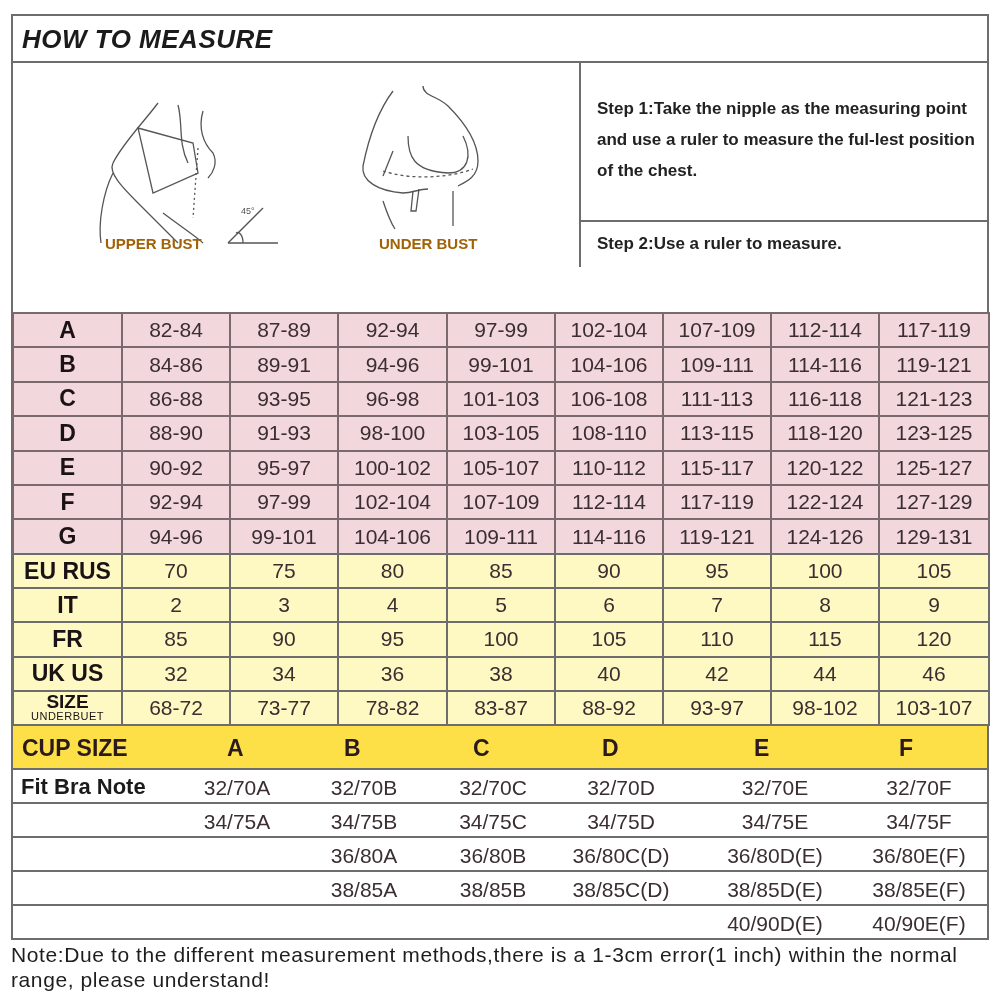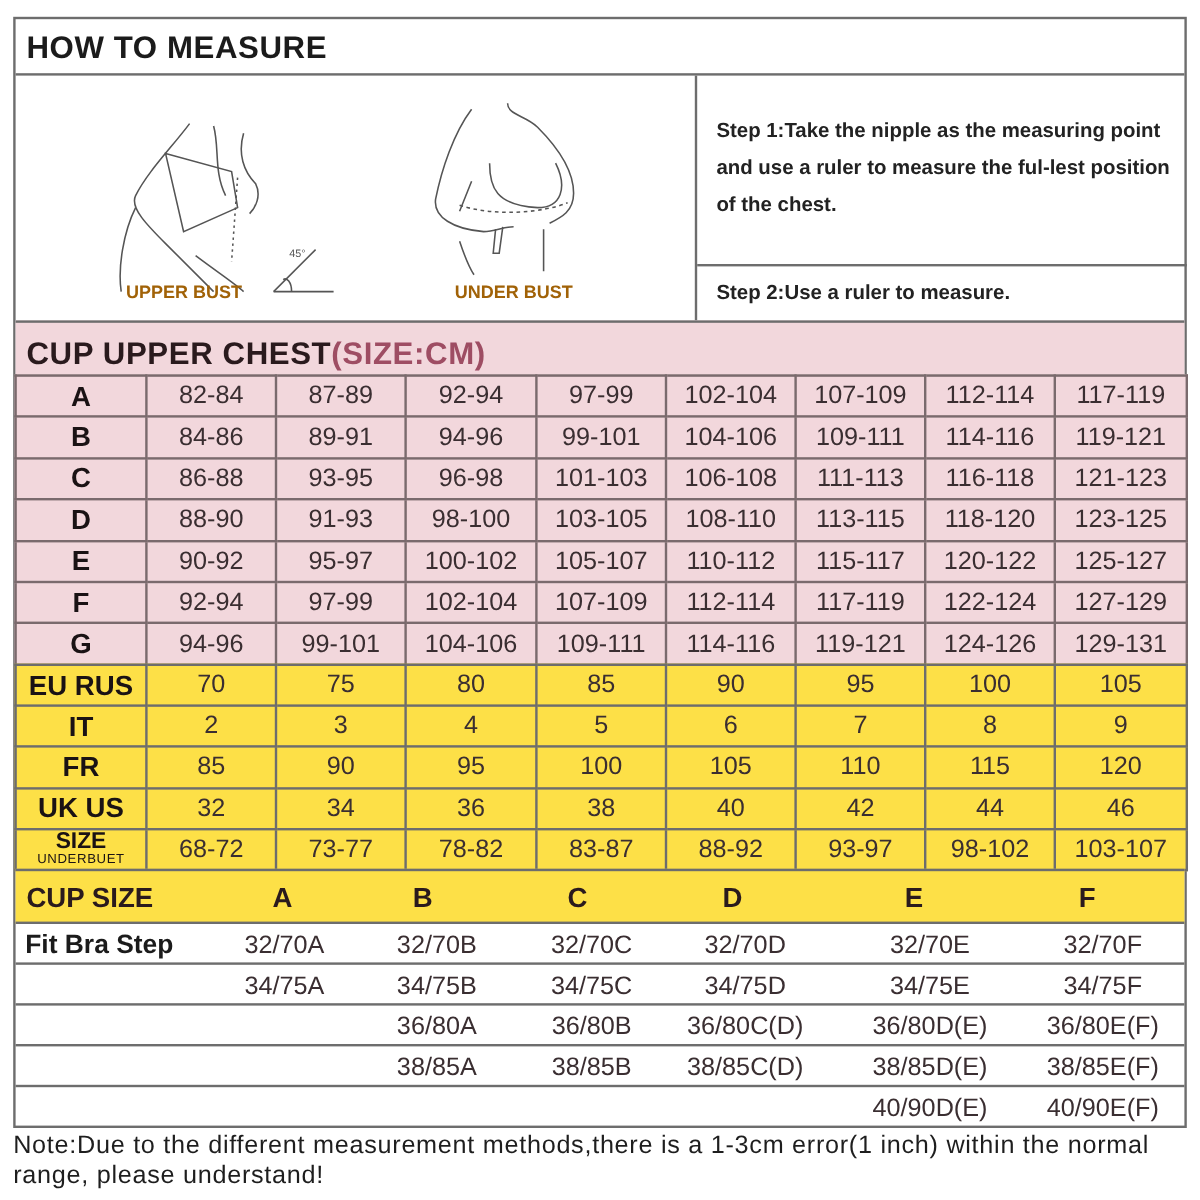--- a/index.html
+++ b/index.html
@@ -1,42 +1,42 @@
 <!DOCTYPE html>
 <html><head>
 <meta charset="utf-8">
 <style>
   * { box-sizing: border-box; margin: 0; padding: 0; }
   html, body { width: 1000px; height: 1000px; background: #ffffff; overflow: hidden; }
   body { position: relative; font-family: "Liberation Sans", sans-serif; color: #231a1c; }
 
   .frame { position: absolute; left: 11px; top: 14px; width: 978px; height: 926px; border: 2px solid #6d6d6d; }
 
-  .hdr { position: absolute; left: 0; top: 0; width: 974px; height: 47px; border-bottom: 2px solid #6d6d6d; }
+  .hdr { position: absolute; left: 0; top: 0; width: 974px; height: 47px; border-bottom: 2px solid #6d6d6d; font-style: italic; }
   .hdr-title { position: absolute; left: 9px; top: 8px; font-size: 26px; font-weight: bold; letter-spacing: 0.5px; color: #1b1b1b; }
 
   .illus { position: absolute; left: 0; top: 47px; width: 566px; height: 252px; }
   .illus svg { position: absolute; }
   .illus-label { position: absolute; font-size: 15px; font-weight: bold; color: #a16207; }
 
   .steps { position: absolute; left: 566px; top: 47px; width: 408px; height: 204px; border-left: 2px solid #6d6d6d; }
   .step1 { position: absolute; left: 16px; top: 30px; width: 385px; font-size: 17px; font-weight: bold; line-height: 31px; color: #222; }
   .step-divider { position: absolute; left: 0; top: 157px; width: 408px; height: 2px; background: #6d6d6d; }
   .step2 { position: absolute; left: 16px; top: 171px; font-size: 17px; font-weight: bold; color: #222; }
 
   .pink-title { position: absolute; left: 0; top: 251px; width: 974px; height: 47px; background: #f2d7dc; border-top: 2px solid #6d6d6d; border-bottom: 2px solid #7a6a6d; }
   .pink-title .t1 { position: absolute; left: 9px; top: 10px; font-size: 26px; font-weight: bold; letter-spacing: 0.5px; color: #2a1a1d; }
   .pink-title .t2 { color: #9e4d63; }
 
   table.grid { position: absolute; left: 0; border-collapse: collapse; table-layout: fixed; }
   table.grid td { border: 2px solid #7a6a6d; text-align: center; vertical-align: middle; font-size: 21px; color: #3a2e31; padding: 0; }
   table.grid td.rowhead { font-weight: bold; font-size: 23px; color: #1a1214; }
   .cup-table { top: 296px; background: #f2d7dc; }
   .cup-table tr { height: 34.4px; }
-  .intl-table { top: 537px; background: #fde047; }
+  .intl-table { top: 537px; background: #fef9c3; }
   .intl-table td { border-color: #6d6d6d !important; }
   .intl-table tr { height: 34.2px; }
   .intl-table td.rowhead { font-size: 19px; }
   .size-head { display: block; line-height: 18px; font-size: 19px; }
   .size-sub { display: block; font-size: 11px; font-weight: normal; line-height: 11px; letter-spacing: 0.5px; }
 
   .cupsize-hdr { position: absolute; left: 0; top: 708px; width: 974px; height: 46px; background: #fde047; border-top: 2px solid #6d6d6d; border-bottom: 2px solid #6d6d6d; }
   .cupsize-hdr span { position: absolute; top: 9px; font-size: 23px; font-weight: bold; color: #2a1a1d; }
 
   .fit-row { position: absolute; left: 0; width: 974px; height: 34px; border-bottom: 2px solid #6d6d6d; }
@@ -85,23 +85,20 @@
     </svg>
     <div class="illus-label" style="left:366px;top:172px">UNDER BUST</div>
   </div>
 
   <div class="steps">
     <div class="step1">Step 1:Take the nipple as the measuring point and use a ruler to measure the ful-lest position of the chest.</div>
     <div class="step-divider"></div>
     <div class="step2">Step 2:Use a ruler to measure.</div>
   </div>
 
-  <div class="pink-title">
-    <span class="t1"><span>CUP UPPER CHEST</span><span class="t2">(SIZE:CM)</span></span>
-  </div>
 
   <table class="grid cup-table" style="width:976px;left:-1px">
     <colgroup>
         <col style="width:109px">
         <col style="width:108px">
         <col style="width:108px">
         <col style="width:109px">
         <col style="width:108px">
         <col style="width:108px">
         <col style="width:108px">
@@ -268,21 +265,21 @@
     <span style="left:214px">A</span>
     <span style="left:331px">B</span>
     <span style="left:460px">C</span>
     <span style="left:589px">D</span>
     <span style="left:741px">E</span>
     <span style="left:886px">F</span>
   </div>
 
   <div id="fit-rows">
       <div class="fit-row" style="top: 754px;">
-        <span class="fit-label">Fit Bra Step</span>
+        <span class="fit-label">Fit Bra Note</span>
         <span style="left:224px">32/70A</span>
         <span style="left:351px">32/70B</span>
         <span style="left:480px">32/70C</span>
         <span style="left:608px">32/70D</span>
         <span style="left:762px">32/70E</span>
         <span style="left:906px">32/70F</span>
       </div>
       <div class="fit-row" style="top: 788px;">
         <span style="left:224px">34/75A</span>
         <span style="left:351px">34/75B</span>

